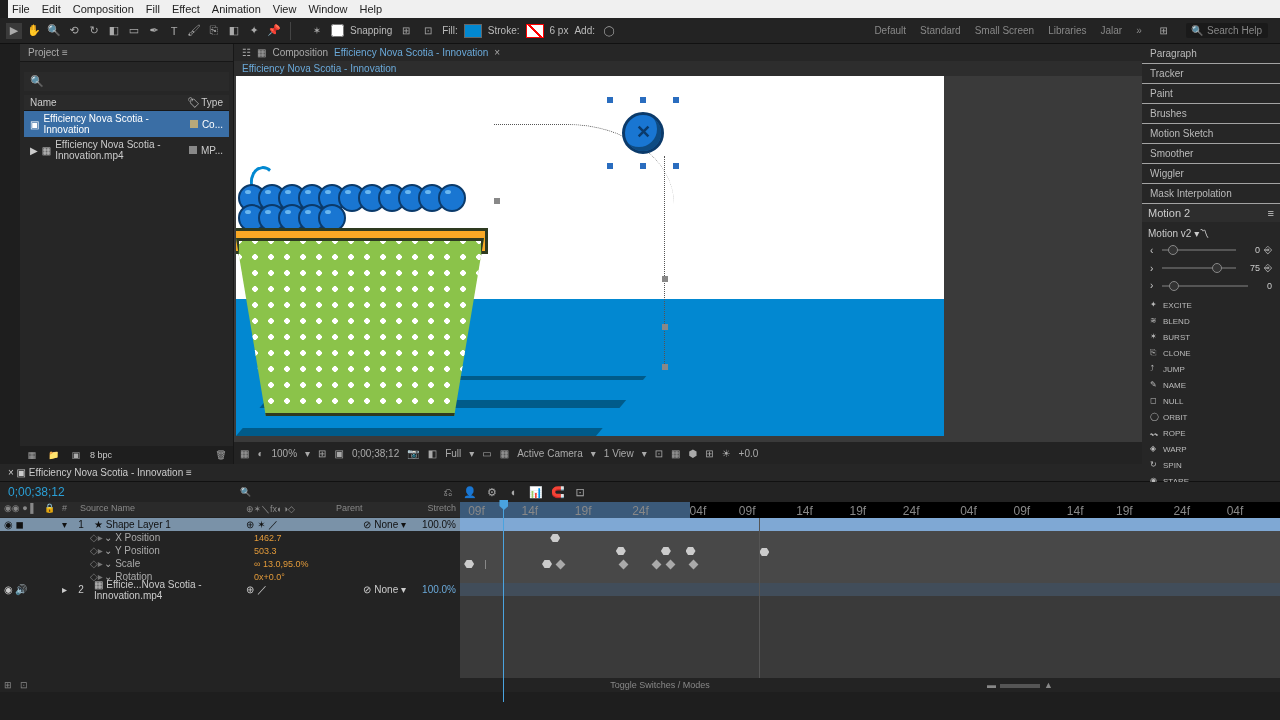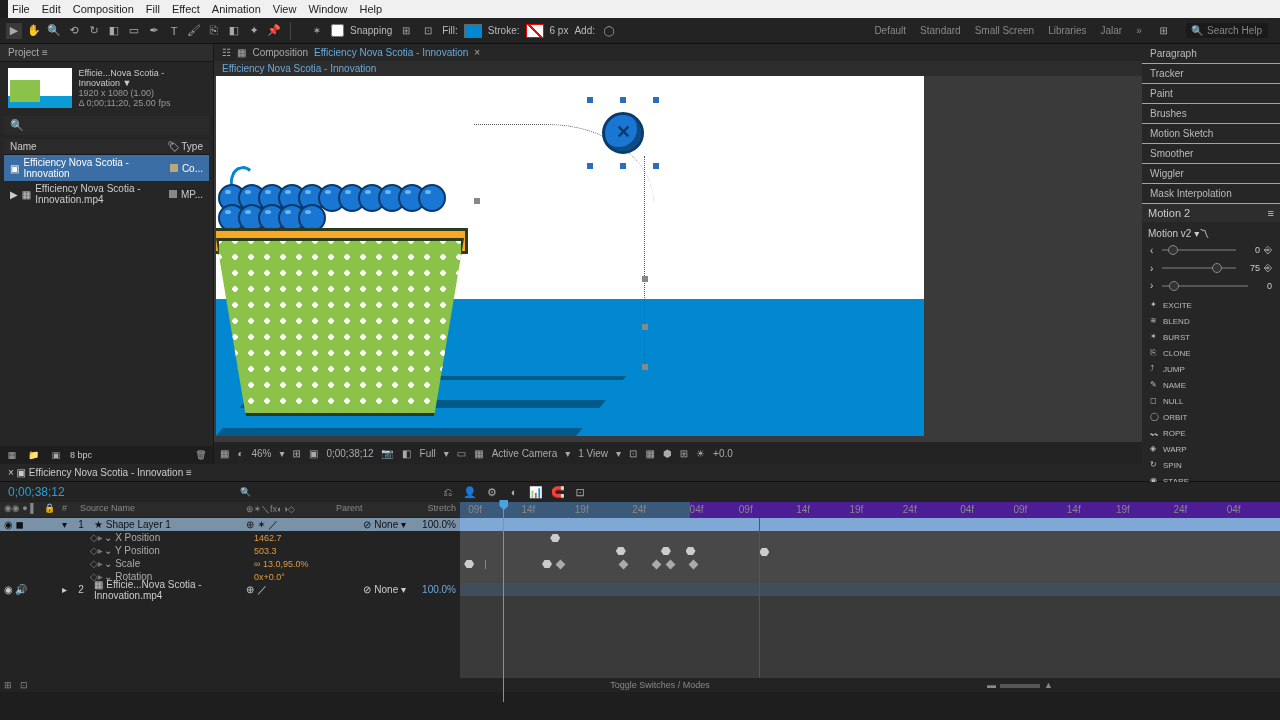--- a/index.html
+++ b/index.html
@@ -3,21 +3,21 @@
 <meta charset="utf-8">
 <style>
 * { margin: 0; padding: 0; box-sizing: border-box; font-family: "Segoe UI", Arial, sans-serif; }
 body { background: #1e1e1e; color: #ccc; font-size: 11px; width: 1280px; height: 720px; overflow: hidden; position: relative; }
 .menu-bar { height: 18px; background: #f0f0f0; color: #222; display: flex; align-items: center; padding: 0 4px; font-size: 11px; margin-left: 8px; }
 .menu-bar span { margin-right: 12px; cursor: default; }
 .toolbar { height: 26px; background: #232323; border-bottom: 1px solid #111; display: flex; align-items: center; padding: 0 6px; gap: 4px; }
 .tool-ic { width: 16px; height: 16px; display: inline-flex; align-items: center; justify-content: center; color: #aaa; }
 .tool-sel { background: #3a3a3a; }
 .tool-sep { width: 1px; height: 18px; background: #444; margin: 0 4px; }
-.main-row { display: flex; height: 420px; }
+.main-row { display: flex; height: 420px; padding-left: 20px; }
 .project-panel { width: 214px; background: #262626; border-right: 1px solid #171717; display: flex; flex-direction: column; }
 .panel-tab { background: #2d2d2d; padding: 3px 8px; font-size: 10px; color: #aaa; border-bottom: 1px solid #171717; }
 .proj-body { flex: 1; padding: 4px; }
 .thumb-row { display: flex; gap: 6px; align-items: flex-start; padding: 2px 4px; }
 .thumb { width: 72px; height: 40px; background: #fff; position: relative; }
 .thumb-art { position: absolute; bottom: 0; left: 0; width: 50px; height: 28px; background: #7cb342; }
 .thumb-water { position: absolute; bottom: 0; left: 0; width: 100%; height: 30%; background: #0b9bd7; }
 .thumb-meta { font-size: 9px; color: #999; }
 .search-row { background: #2a2a2a; padding: 3px 6px; margin-top: 6px; }
 .asset-list { margin-top: 4px; font-size: 10px; }
@@ -61,21 +61,21 @@
 .motion-btns { display: flex; flex-wrap: wrap; gap: 2px 4px; padding: 4px 2px; }
 .mbtn { width: 60px; font-size: 8px; color: #bbb; display: flex; align-items: center; gap: 3px; padding: 2px 0; }
 .mbtn .mic { width: 10px; height: 10px; display: inline-block; }
 .timeline-head { background: #262626; padding: 3px 8px; font-size: 10px; color: #ccc; border-bottom: 1px solid #111; }
 .timeline { height: 210px; background: #262626; display: flex; flex-direction: column; }
 .tl-top { display: flex; height: 20px; align-items: center; background: #232323; }
 .tl-tc { color: #2a9fd6; font-size: 12px; padding: 0 8px; width: 240px; }
 .tl-icons { display: flex; gap: 6px; margin-left: 100px; }
 .tl-ruler-row { display: flex; height: 16px; }
 .tl-left-spacer { width: 460px; background: #232323; }
-.tl-ruler { flex: 1; background: #4c1d95; position: relative; font-size: 10px; color: #888; text-decoration: underline; }
+.tl-ruler { flex: 1; background: #000000; position: relative; font-size: 12px; color: #888; text-decoration: underline; }
 .tl-wa { position: absolute; top: 0; height: 100%; background: #3b5a7a; }
 .tl-tick { position: absolute; top: 2px; }
 .tl-playhead { position: absolute; top: 0; width: 1px; height: 200px; background: #4aa3df; z-index: 5; }
 .tl-playhead::before { content: ""; position: absolute; top: -2px; left: -4px; width: 9px; height: 10px; background: #4aa3df; clip-path: polygon(0 0, 100% 0, 100% 60%, 50% 100%, 0 60%); }
 .tl-body { flex: 1; display: flex; position: relative; }
 .tl-layers { width: 460px; background: #232323; font-size: 10px; }
 .tl-hdr-row { display: flex; background: #2a2a2a; padding: 1px 4px; color: #888; font-size: 9px; }
 .tl-row { display: flex; align-items: center; padding: 1px 4px; height: 13px; }
 .tl-row.sel { background: #7a92a8; color: #111; }
 .tl-row .eye { width: 40px; display: flex; gap: 2px; }
@@ -153,31 +153,20 @@
     <span>»</span>
     <span class="tool-ic">⊞</span>
     <span class="search-hd">🔍 <span>Search Help</span></span>
   </div>
 </div>
 
 <div class="main-row">
   <div class="project-panel">
     <div class="panel-tab"><span>Project</span> ≡</div>
     <div class="proj-body">
-      <div class="thumb-row">
-        <div class="thumb">
-          <div class="thumb-water"></div>
-            <div class="thumb-art" style="background:#8bc34a;width:30px;height:22px;bottom:6px;left:2px"></div>
-        </div>
-        <div class="thumb-meta">
-          <div style="color:#ccc">Efficie...Nova Scotia - Innovation ▼</div>
-          <div>1920 x 1080 (1.00)</div>
-          <div>Δ 0;00;11;20, 25.00 fps</div>
-        </div>
-      </div>
       <div class="search-row">🔍</div>
       <div class="asset-list">
         <div class="asset-hdr">
           <span>Name</span>
             <span style="width:14px">🏷</span>
             <span>Type</span>
         </div>
         <div class="asset-row sel">
           <span>▣</span>
           <span style="flex:1">Efficiency Nova Scotia - Innovation</span>
@@ -252,21 +241,21 @@
           <div class="sel-handle" style="left:-3px;bottom:-3px"></div>
           <div class="sel-handle" style="right:-3px;bottom:-3px"></div>
           <div class="sel-handle" style="left:30px;top:-3px"></div>
           <div class="sel-handle" style="left:30px;bottom:-3px"></div>
         </div>
       </div>
     </div>
     <div class="viewer-foot">
       <span>▦</span>
       <span>◐</span>
-      <span>46%</span>
+      <span>100%</span>
       <span>▾</span>
       <span>⊞</span>
       <span>▣</span>
       <span>0;00;38;12</span>
       <span>📷</span>
       <span>◧</span>
       <span>Full</span>
       <span>▾</span>
       <span>▭</span>
       <span>▦</span>

